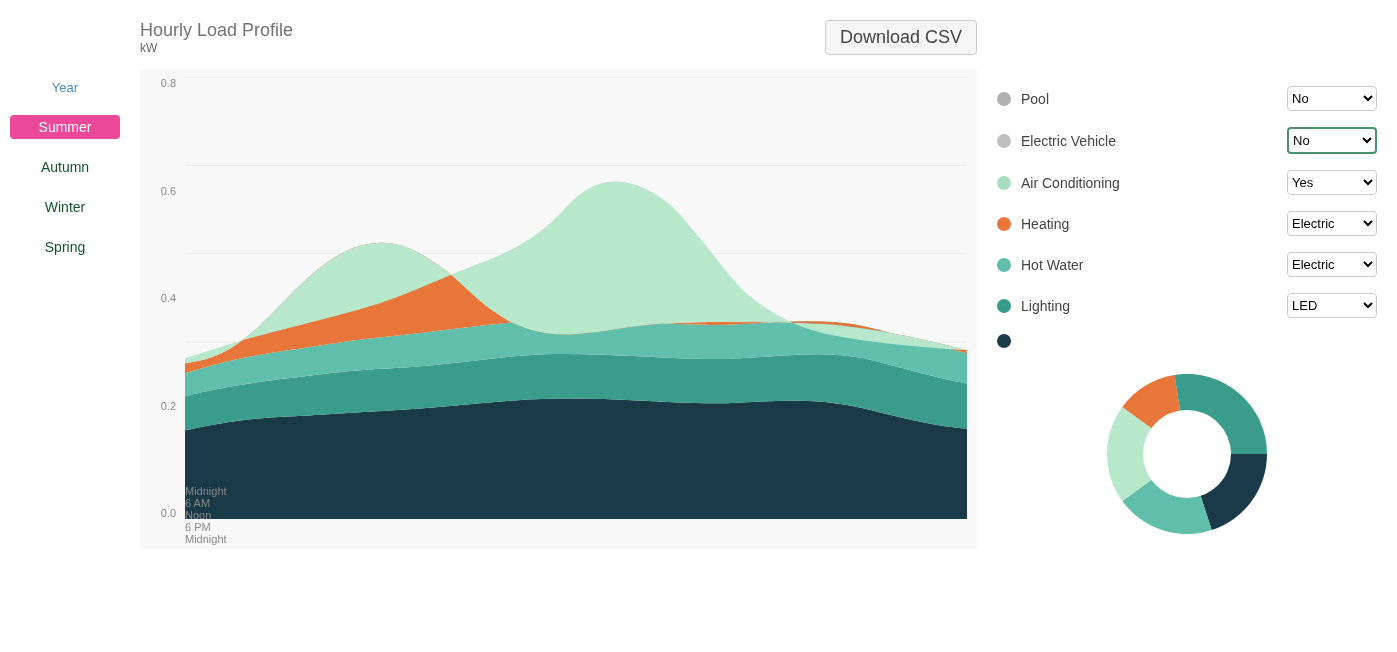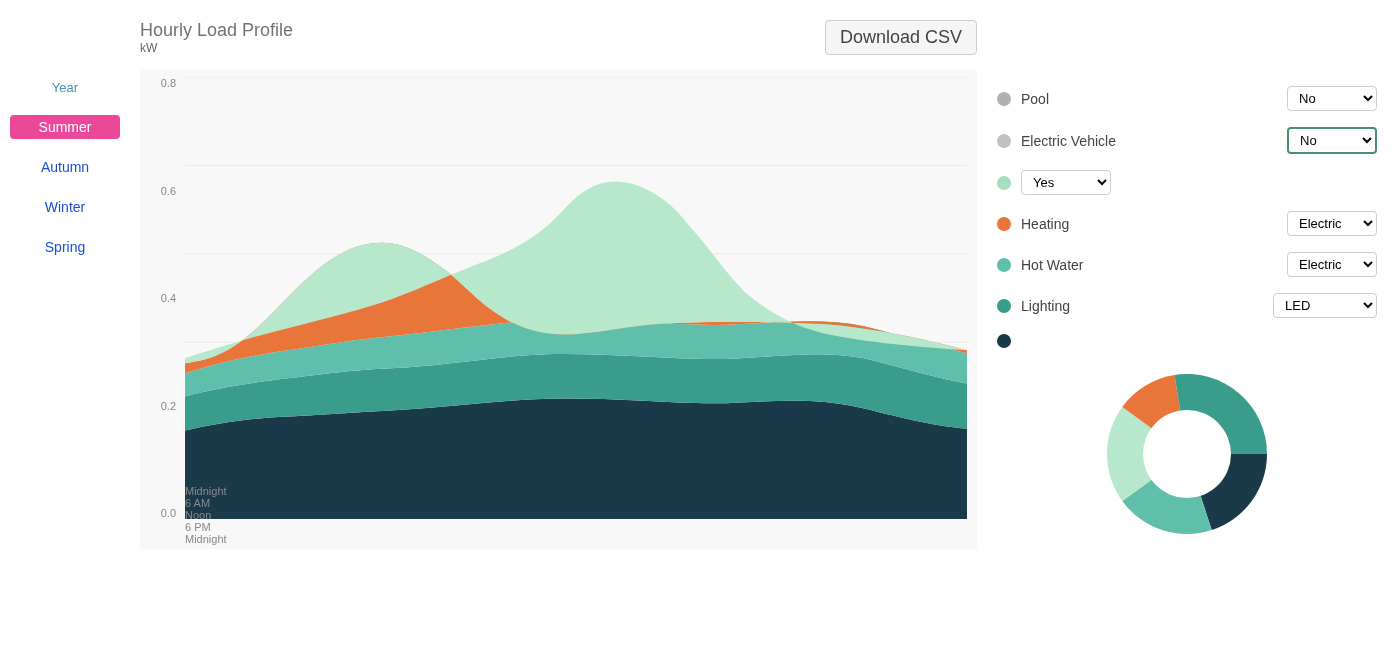--- a/index.html
+++ b/index.html
@@ -20,21 +20,21 @@
     .sidebar {
       display: flex;
       flex-direction: column;
       align-items: center;
       padding-top: 60px;
       min-width: 110px;
       gap: 16px;
     }
     .sidebar-item {
       font-size: 14px;
-      color: #1d4ed8;
+      color: #14532d;
       cursor: pointer;
       padding: 4px 10px;
       border-radius: 4px;
       text-align: center;
       width: 100%;
     }
     .sidebar-item.active {
       background: #ec4899;
       color: #fff;
     }
@@ -136,21 +136,21 @@
       flex-shrink: 0;
     }
     .legend-label {
       flex: 1;
       font-size: 14px;
       color: #444;
     }
     .legend-select {
       border: 1px solid #ccc;
       border-radius: 4px;
-      padding: 3px 7px;
+      padding: 3px 0;
       font-size: 13px;
       background: #fff;
       cursor: pointer;
       min-width: 90px;
     }
     .legend-select.highlighted {
       border: 2px solid #4a8f6e;
     }
     .pie-container {
       margin-top: 16px;
@@ -239,20 +239,21 @@
     <div class="legend-row">
       <div class="legend-dot" style="background:#c0c0c0;"></div>
       <span class="legend-label">Electric Vehicle</span>
       <select class="legend-select highlighted">
         <option>No</option>
         <option>Yes</option>
       </select>
     </div>
     <div class="legend-row">
       <div class="legend-dot" style="background:#a8ddc0;"></div>
+      <span class="legend-label">Air Conditioning</span>
       <select class="legend-select">
         <option>Yes</option>
         <option>No</option>
       </select>
     </div>
     <div class="legend-row">
       <div class="legend-dot" style="background:#e8763a;"></div>
       <span class="legend-label">Heating</span>
       <select class="legend-select">
         <option>Electric</option>

